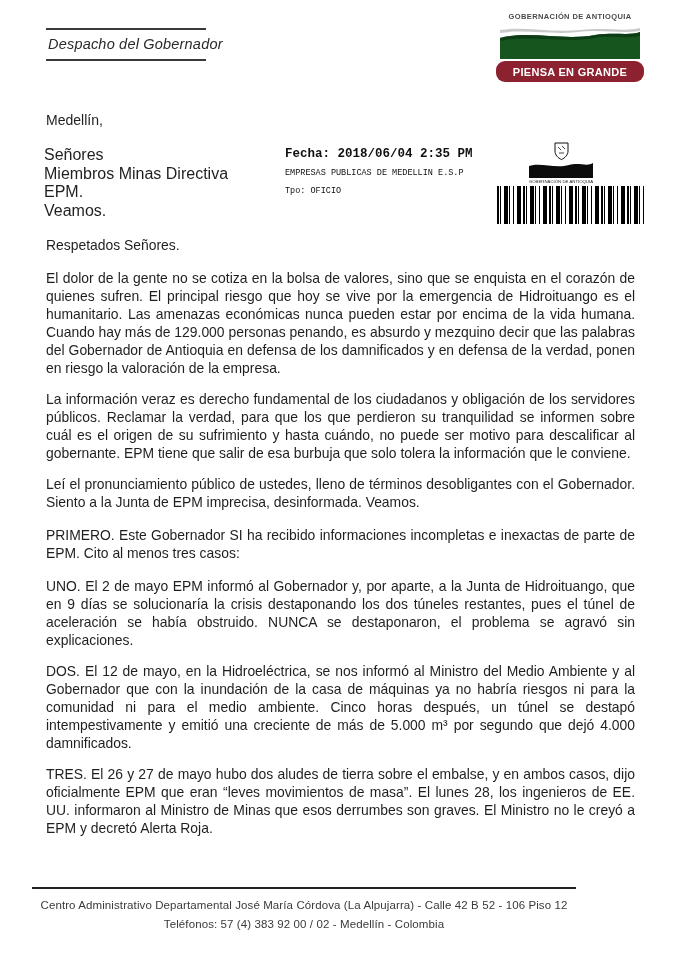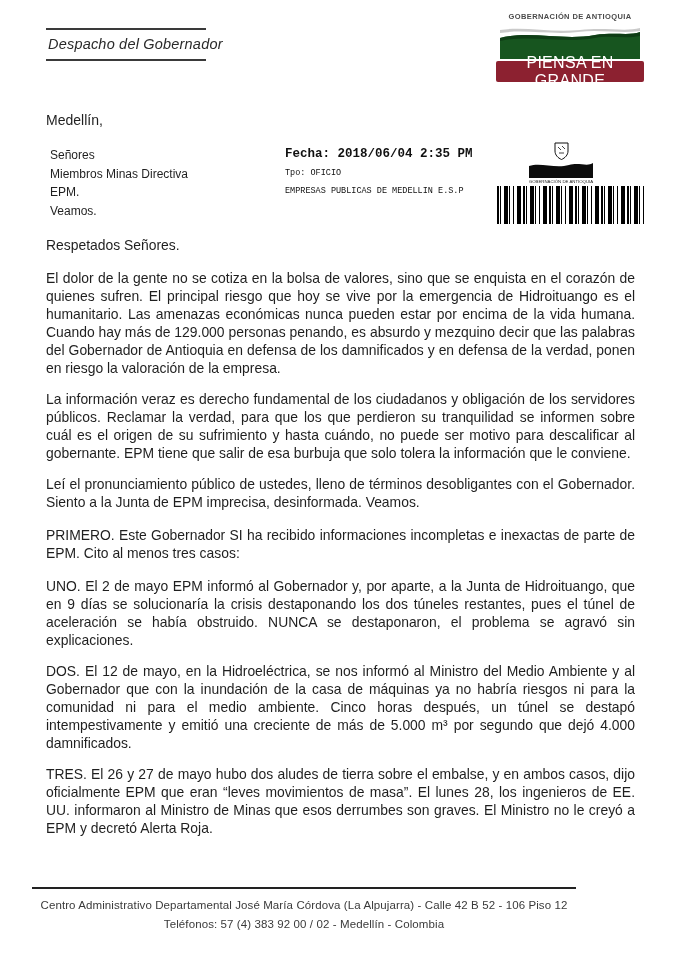--- a/index.html
+++ b/index.html
@@ -26,27 +26,27 @@
   }
   .brand{
     position:absolute;right:36px;top:12px;width:148px;text-align:center;
   }
   .brand-top{
     font-size:7.5px;font-weight:bold;color:#4a4a4a;letter-spacing:.4px;
     margin-bottom:5px;white-space:nowrap;
   }
   .brand-flag{display:block;margin:0 auto 2px auto;}
   .brand-banner{
-    height:21px;border-radius:2px;
+    height:21px;border-radius:9px;
     display:flex;align-items:center;justify-content:center;
-    color:#fff;font-weight:normal;font-size:16px;letter-spacing:.3px;
+    color:#fff;font-weight:bold;font-size:11px;letter-spacing:.3px;
   }
   
   .cityline{position:absolute;left:46px;top:112px;font-size:14px;}
-  .recipient{position:absolute;left:50px;top:146px;font-size:12px;line-height:18.5px;}
+  .recipient{position:absolute;left:44px;top:146px;font-size:16px;line-height:18.5px;}
   .stamp{
     position:absolute;left:285px;top:146px;
     font-family:"Liberation Mono", monospace;color:#101010;
   }
   .stamp .big{font-size:12.5px;font-weight:bold;line-height:17px;white-space:nowrap;}
   .stamp .small{font-size:8.5px;line-height:15px;margin-top:3px;white-space:nowrap;}
   .seal{
     position:absolute;left:516px;top:142px;width:90px;text-align:center;
   }
   .seal-caption{
@@ -101,22 +101,22 @@
 
   <div class="recipient">
     <div>Señores</div>
     <div>Miembros Minas Directiva</div>
     <div>EPM.</div>
     <div>Veamos.</div>
   </div>
 
   <div class="stamp">
     <div class="big">Fecha: 2018/06/04 2:35 PM</div>
+    <div class="small">EMPRESAS PUBLICAS DE MEDELLIN E.S.P</div>
     <div class="small">Tpo: OFICIO</div>
-    <div class="small">EMPRESAS PUBLICAS DE MEDELLIN E.S.P</div>
   </div>
 
   <div class="seal">
     <svg width="15" height="18" viewBox="0 0 15 18" style="display:block;margin:0 auto;">
       <path d="M1,1 H14 V9 C14,13 11,16 7.5,17.5 C4,16 1,13 1,9 Z" fill="none" stroke="#111" stroke-width="1"></path>
       <path d="M4,5 L7,8 M8,4 L11,7 M5,11 L10,11" stroke="#111" stroke-width="0.8"></path>
     </svg>
     <svg width="64" height="17" viewBox="0 0 64 17" style="display:block;margin:1px auto 0 auto;">
       <path d="M0,5 C12,1 26,8 40,4 C50,1 58,6 64,2 L64,17 L0,17 Z" fill="#0c0c0c"></path>
     </svg>

